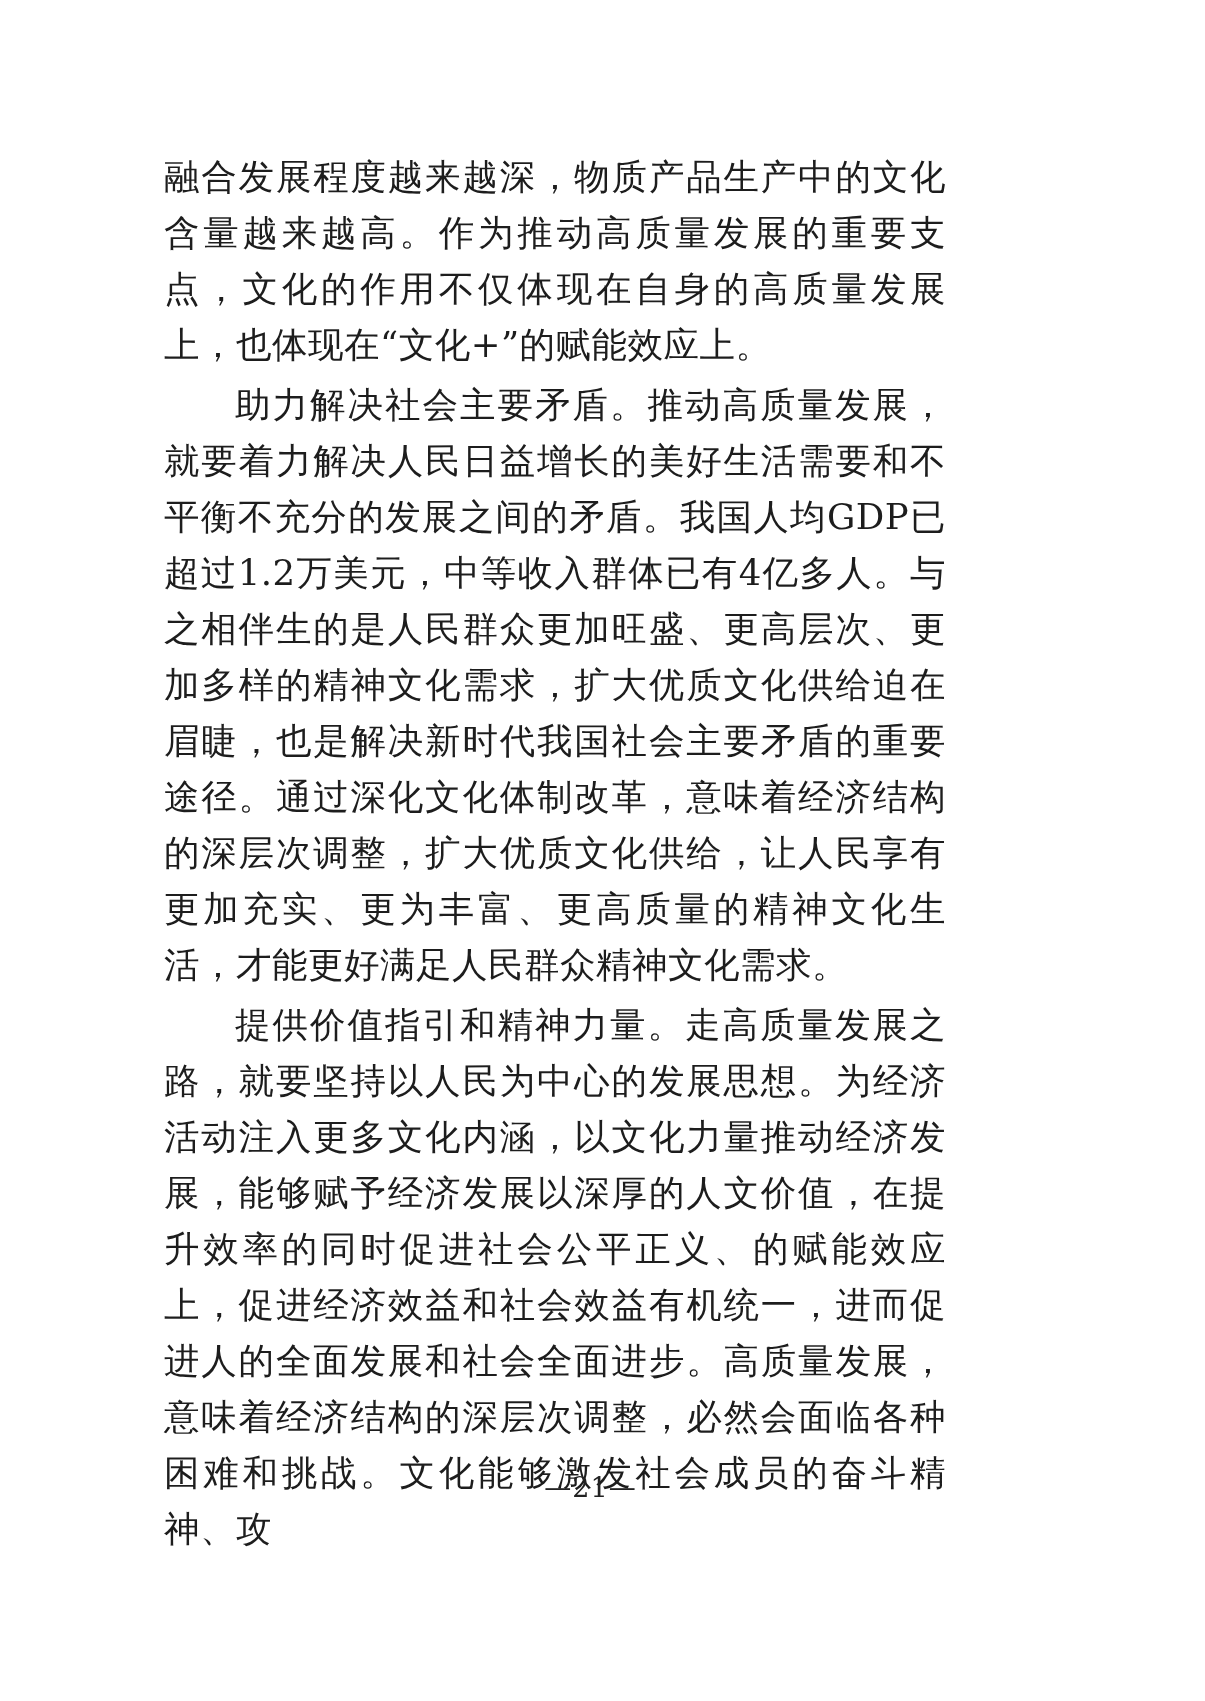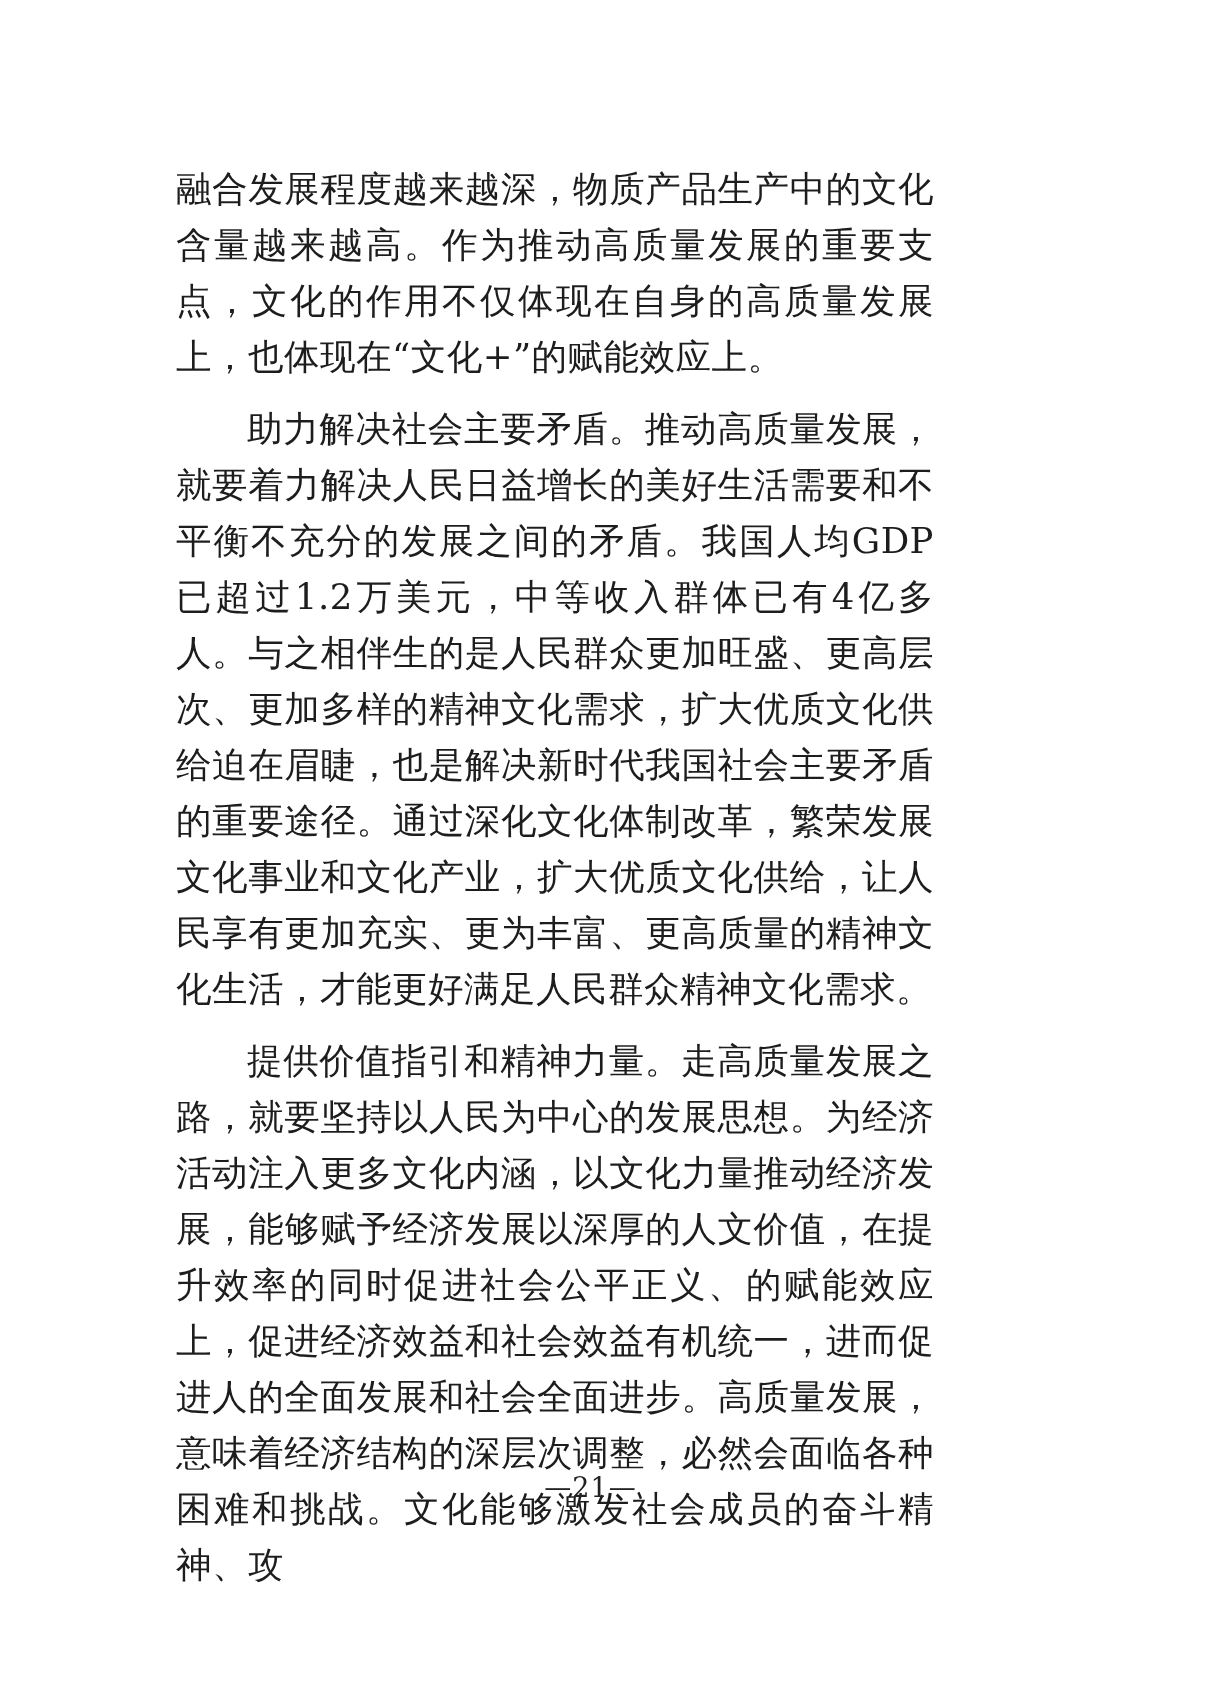--- a/index.html
+++ b/index.html
@@ -28,21 +28,21 @@
     left: 160px;
     top: 145px;
     width: 790px;
   }
   .para {
     font-size: 35.5px;
     line-height: 56px;
     letter-spacing: 0.5px;
     text-align: justify;
     text-justify: inter-ideograph;
-    margin: 16px;
+    margin: 4px;
     color: #1d1d1d;
   }
   .para.indent {
     text-indent: 2em;
   }
   .footer {
     position: absolute;
     left: 0;
     top: 1472px;
     width: 1181px;
@@ -54,19 +54,19 @@
     letter-spacing: 1px;
     font-family: "DejaVu Serif", "Liberation Serif", serif;
   }
 </style>
 </head>
 <body>
 
 <div class="page">
   <div class="content">
     <p class="para">融合发展程度越来越深，物质产品生产中的文化含量越来越高。作为推动高质量发展的重要支点，文化的作用不仅体现在自身的高质量发展上，也体现在“文化+”的赋能效应上。</p>
-    <p class="para indent">助力解决社会主要矛盾。推动高质量发展，就要着力解决人民日益增长的美好生活需要和不平衡不充分的发展之间的矛盾。我国人均GDP已超过1.2万美元，中等收入群体已有4亿多人。与之相伴生的是人民群众更加旺盛、更高层次、更加多样的精神文化需求，扩大优质文化供给迫在眉睫，也是解决新时代我国社会主要矛盾的重要途径。通过深化文化体制改革，繁荣发展文化事业和文化产业，扩大优质文化供给，让人民享有更加充实、更为丰富、更高质量的精神文化生活，才能更好满足人民群众精神文化需求。</p>
+    <p class="para indent">助力解决社会主要矛盾。推动高质量发展，就要着力解决人民日益增长的美好生活需要和不平衡不充分的发展之间的矛盾。我国人均GDP已超过1.2万美元，中等收入群体已有4亿多人。与之相伴生的是人民群众更加旺盛、更高层次、更加多样的精神文化需求，扩大优质文化供给迫在眉睫，也是解决新时代我国社会主要矛盾的重要途径。通过深化文化体制改革，意味着经济结构的深层次调整，扩大优质文化供给，让人民享有更加充实、更为丰富、更高质量的精神文化生活，才能更好满足人民群众精神文化需求。</p>
     <p class="para indent">提供价值指引和精神力量。走高质量发展之路，就要坚持以人民为中心的发展思想。为经济活动注入更多文化内涵，以文化力量推动经济发展，能够赋予经济发展以深厚的人文价值，在提升效率的同时促进社会公平正义、的赋能效应上，促进经济效益和社会效益有机统一，进而促进人的全面发展和社会全面进步。高质量发展，意味着经济结构的深层次调整，必然会面临各种困难和挑战。文化能够激发社会成员的奋斗精神、攻</p>
   </div>
   <div class="footer">
     <span class="page-number">—21—</span>
   </div>
 </div>
 
 </body></html>

